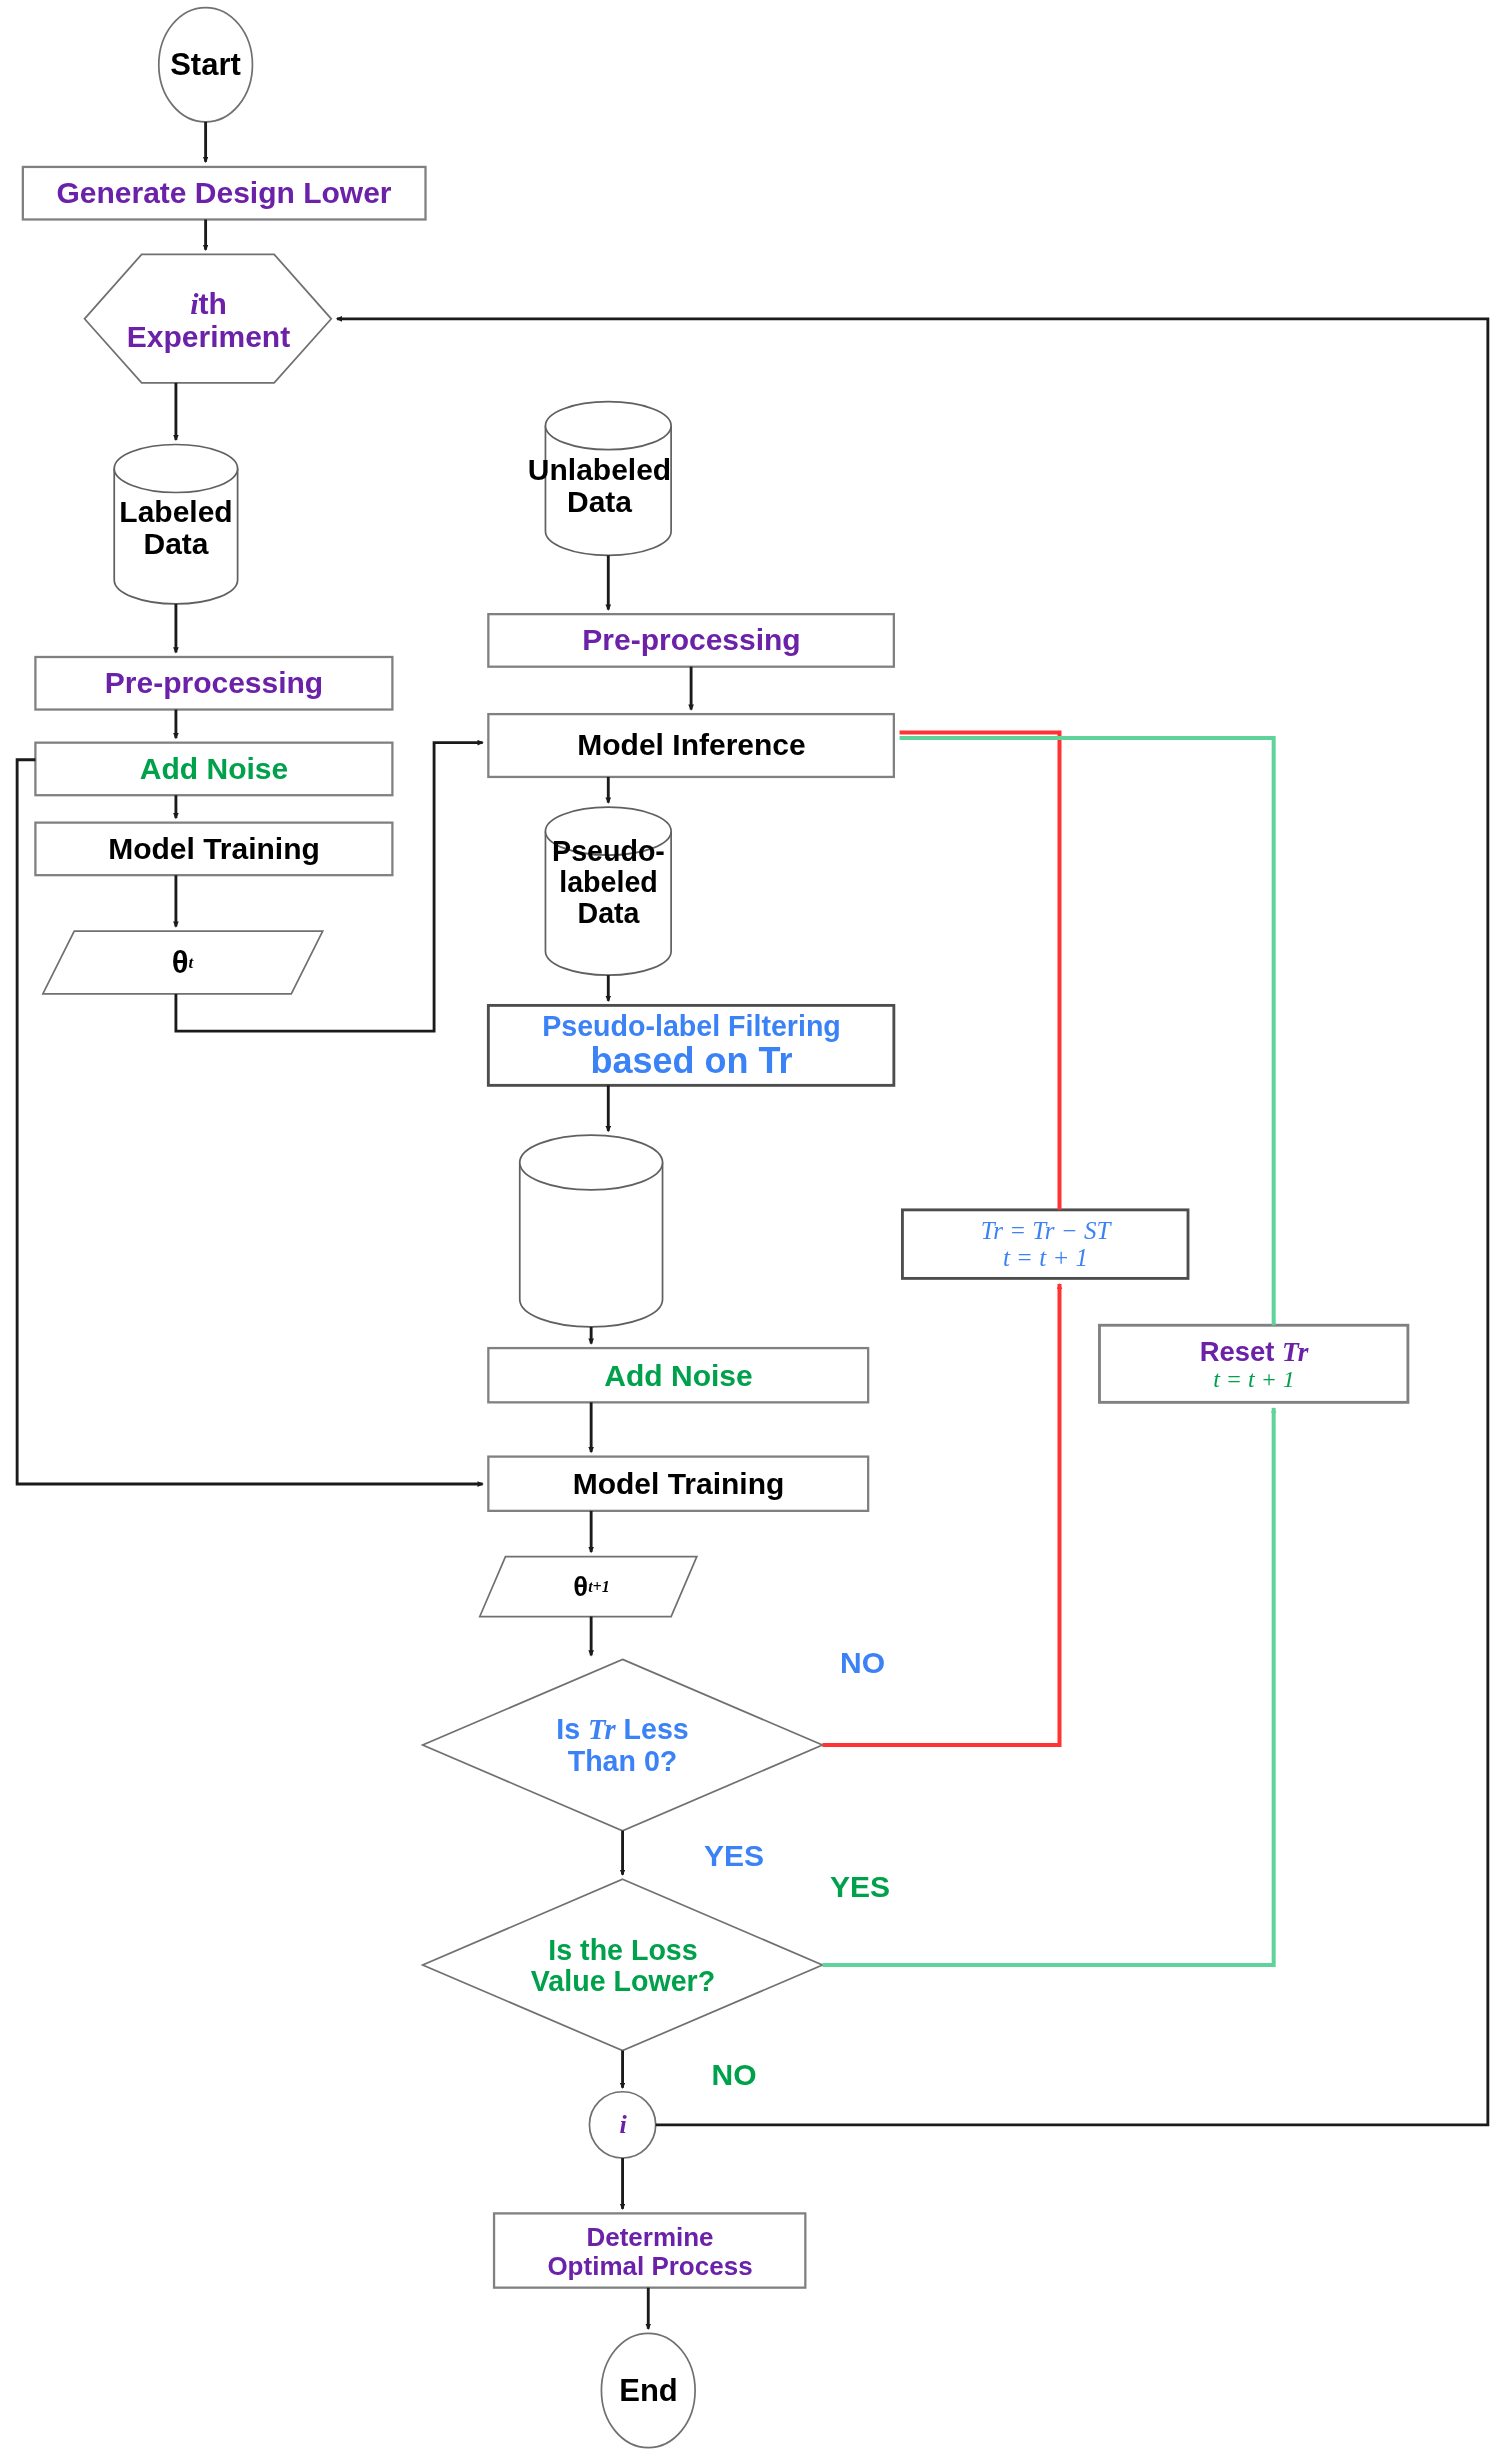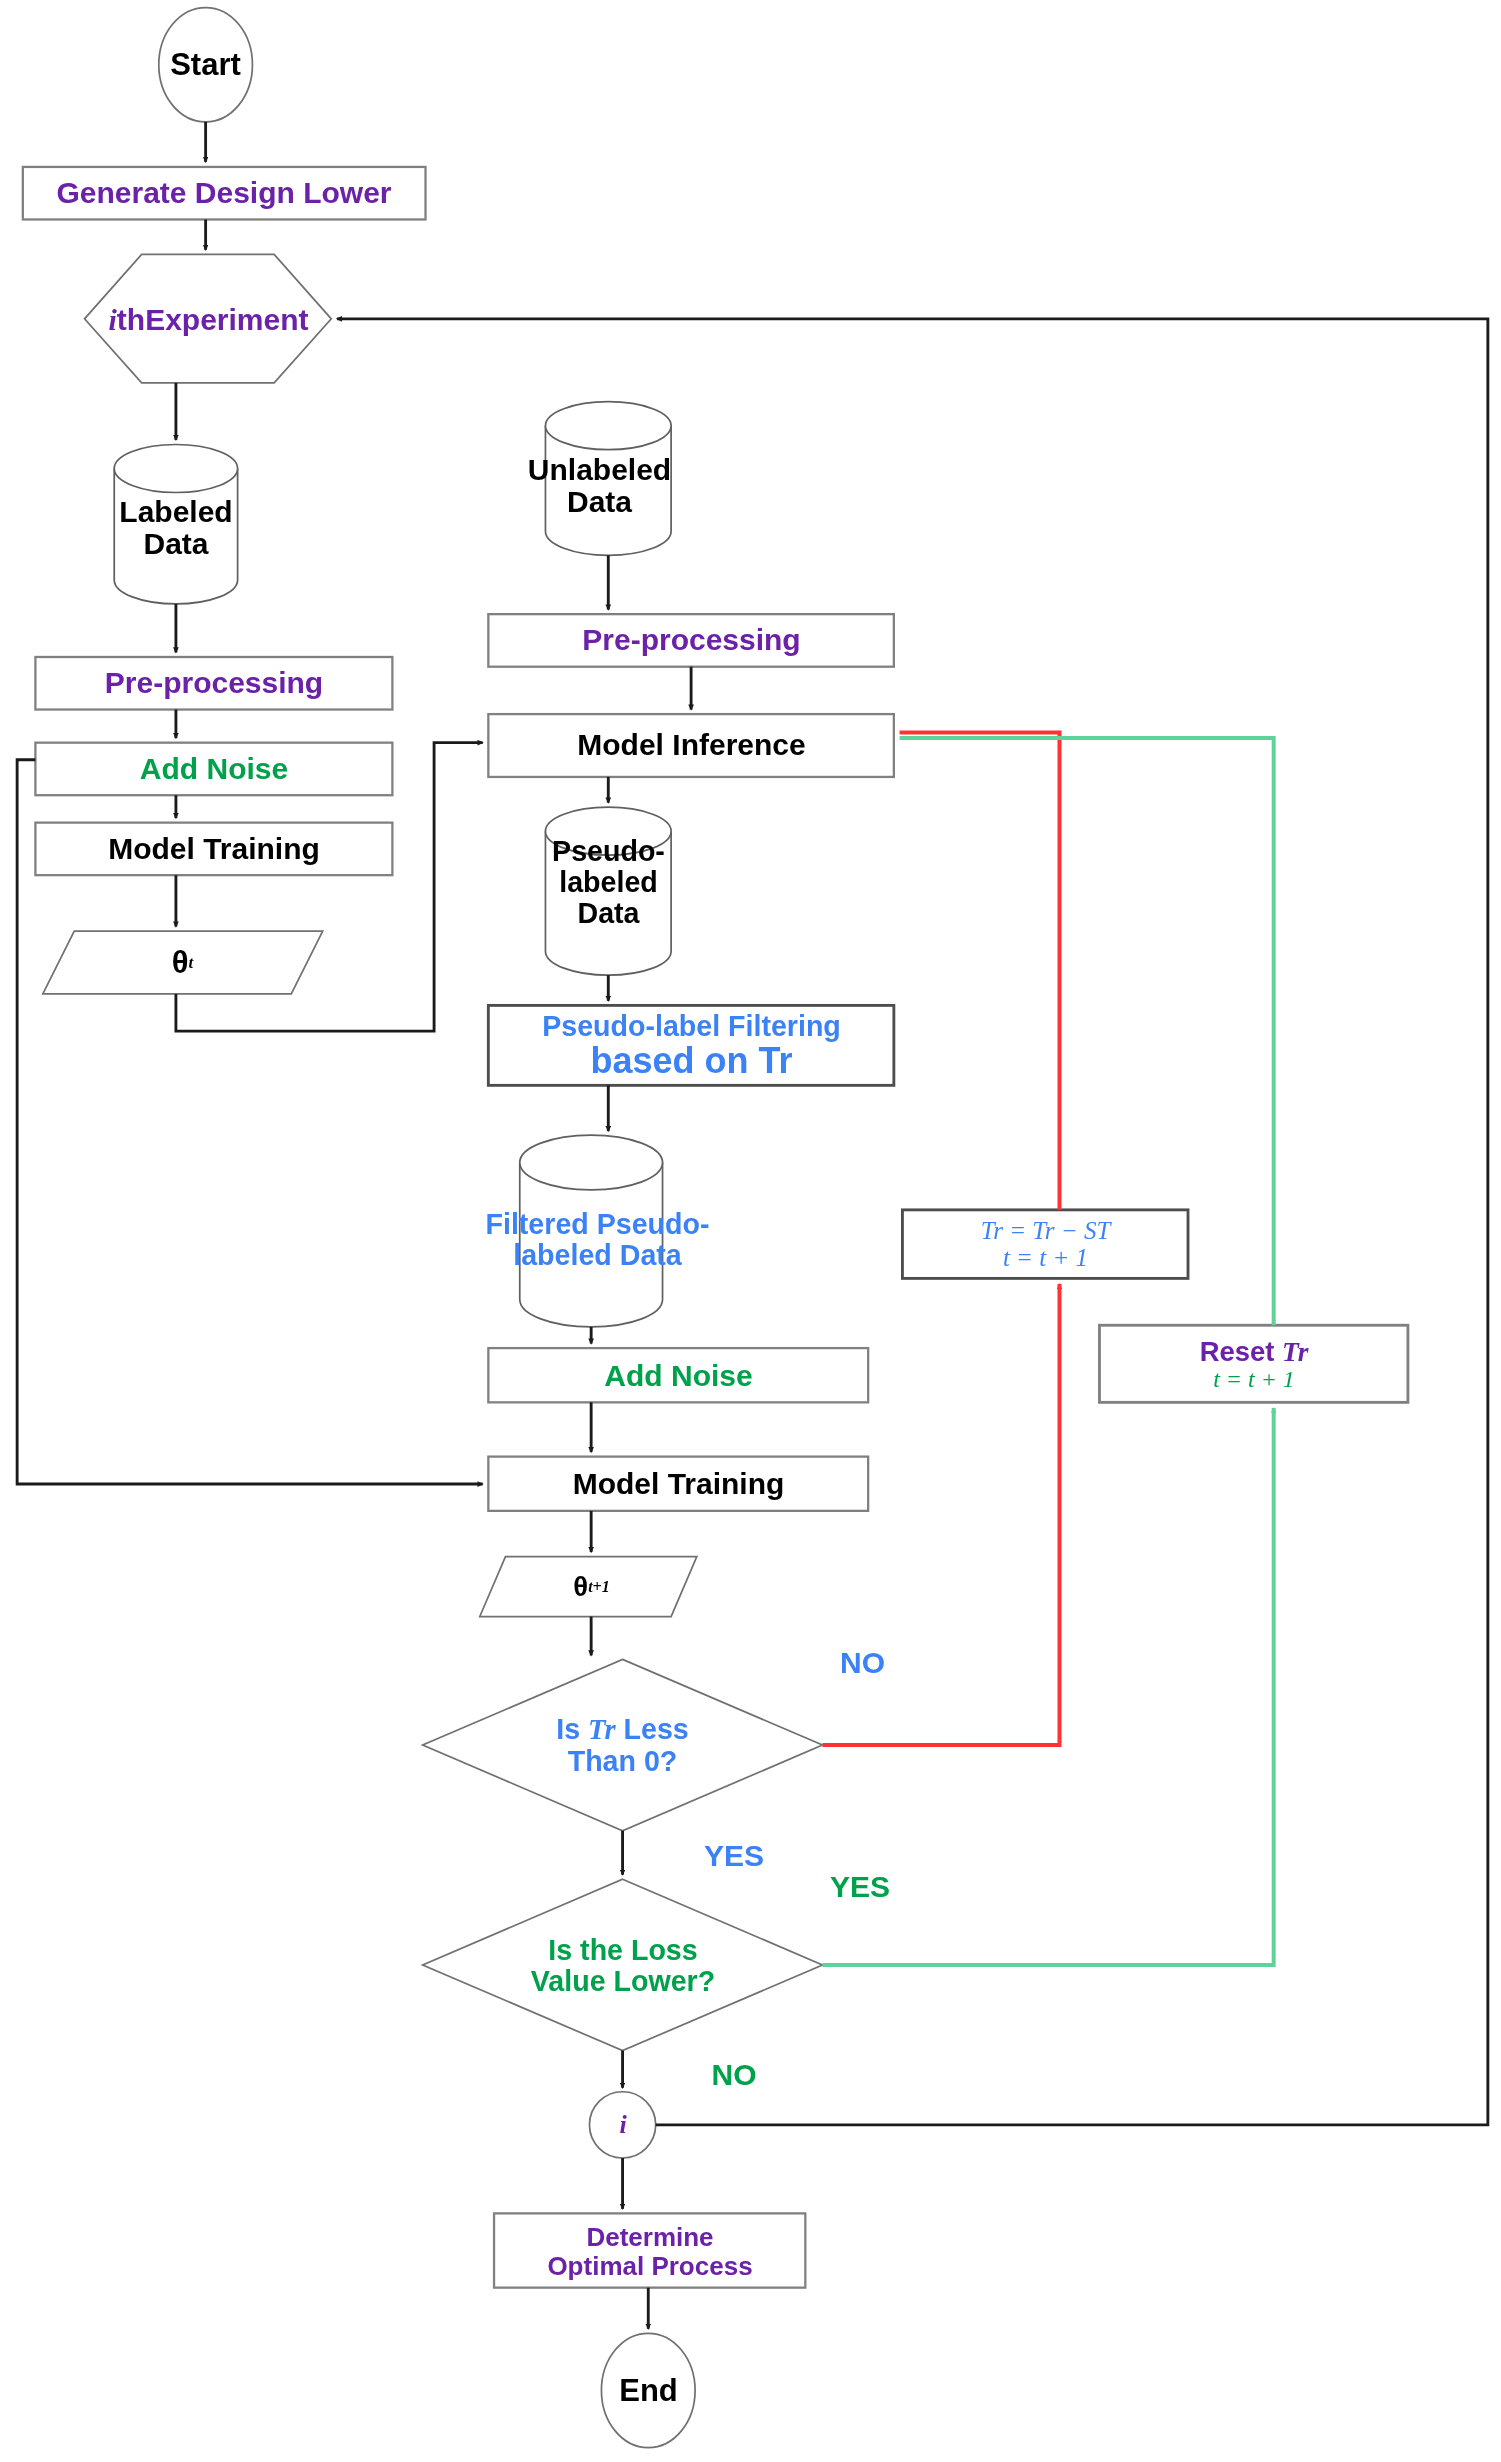--- a/index.html
+++ b/index.html
@@ -124,21 +124,21 @@
     <g fill="none" stroke="#5fd39a" stroke-width="7">
       <path d="M1440,3440 L2230,3440 L2230,2465" marker-end="url(#ahg)"></path>
       <path d="M2230,2320 L2230,1292 L1575,1292"></path>
     </g>
   </svg>
 
   <div class="lbl b-black" style="left:160px;top:45px;width:91px;height:40px;font-size:31px;">Start</div>
 
   <div class="lbl b-purple" style="left:24px;top:169px;width:400px;height:48px;font-size:30px;">Generate Design Lower</div>
 
-  <div class="lbl" style="left:103px;top:269px;width:211px;height:103px;flex-direction:row;">
+  <div class="lbl" style="left:103px;top:269px;width:211px;height:103px;flex-direction:column;">
     <span class="b-purple" style="font-size:30px;">
       <i class="serif" style="font-weight:bold;">i</i>th</span>
     <span class="b-purple" style="font-size:30px;">Experiment</span>
   </div>
 
   <div class="lbl" style="left:113px;top:488px;width:126px;height:80px;flex-direction:column;">
     <span class="b-black" style="font-size:30px;">Labeled</span>
     <span class="b-black" style="font-size:30px;">Data</span>
   </div>
 
@@ -166,24 +166,20 @@
     <span class="b-black" style="font-size:28.6px;">Pseudo-</span>
     <span class="b-black" style="font-size:28.6px;">labeled</span>
     <span class="b-black" style="font-size:28.6px;">Data</span>
   </div>
 
   <div class="lbl" style="left:490px;top:1008px;width:403px;height:75px;flex-direction:column;">
     <span class="b-red" style="font-size:28.6px;">Pseudo-label Filtering</span>
     <span class="b-red" style="font-size:36px;">based on Tr</span>
   </div>
 
-  <div class="lbl" style="left:483px;top:1191px;width:229px;height:97px;flex-direction:column;">
-    <span class="b-red" style="font-size:28.6px;">Filtered Pseudo-</span>
-    <span class="b-red" style="font-size:28.6px;">labeled Data</span>
-  </div>
 
   <div class="lbl b-green" style="left:490px;top:1351px;width:377px;height:50px;font-size:30px;">Add Noise</div>
 
   <div class="lbl b-black" style="left:490px;top:1459px;width:377px;height:50px;font-size:30px;">Model Training</div>
 
   <div class="lbl" style="left:540px;top:1565px;width:103px;height:43px;">
     <span class="b-black" style="font-size:27.4px;">θ</span>
       <sup class="serif b-black" style="font-size:16px;font-weight:bold;">t+1</sup>
   </div>
 

